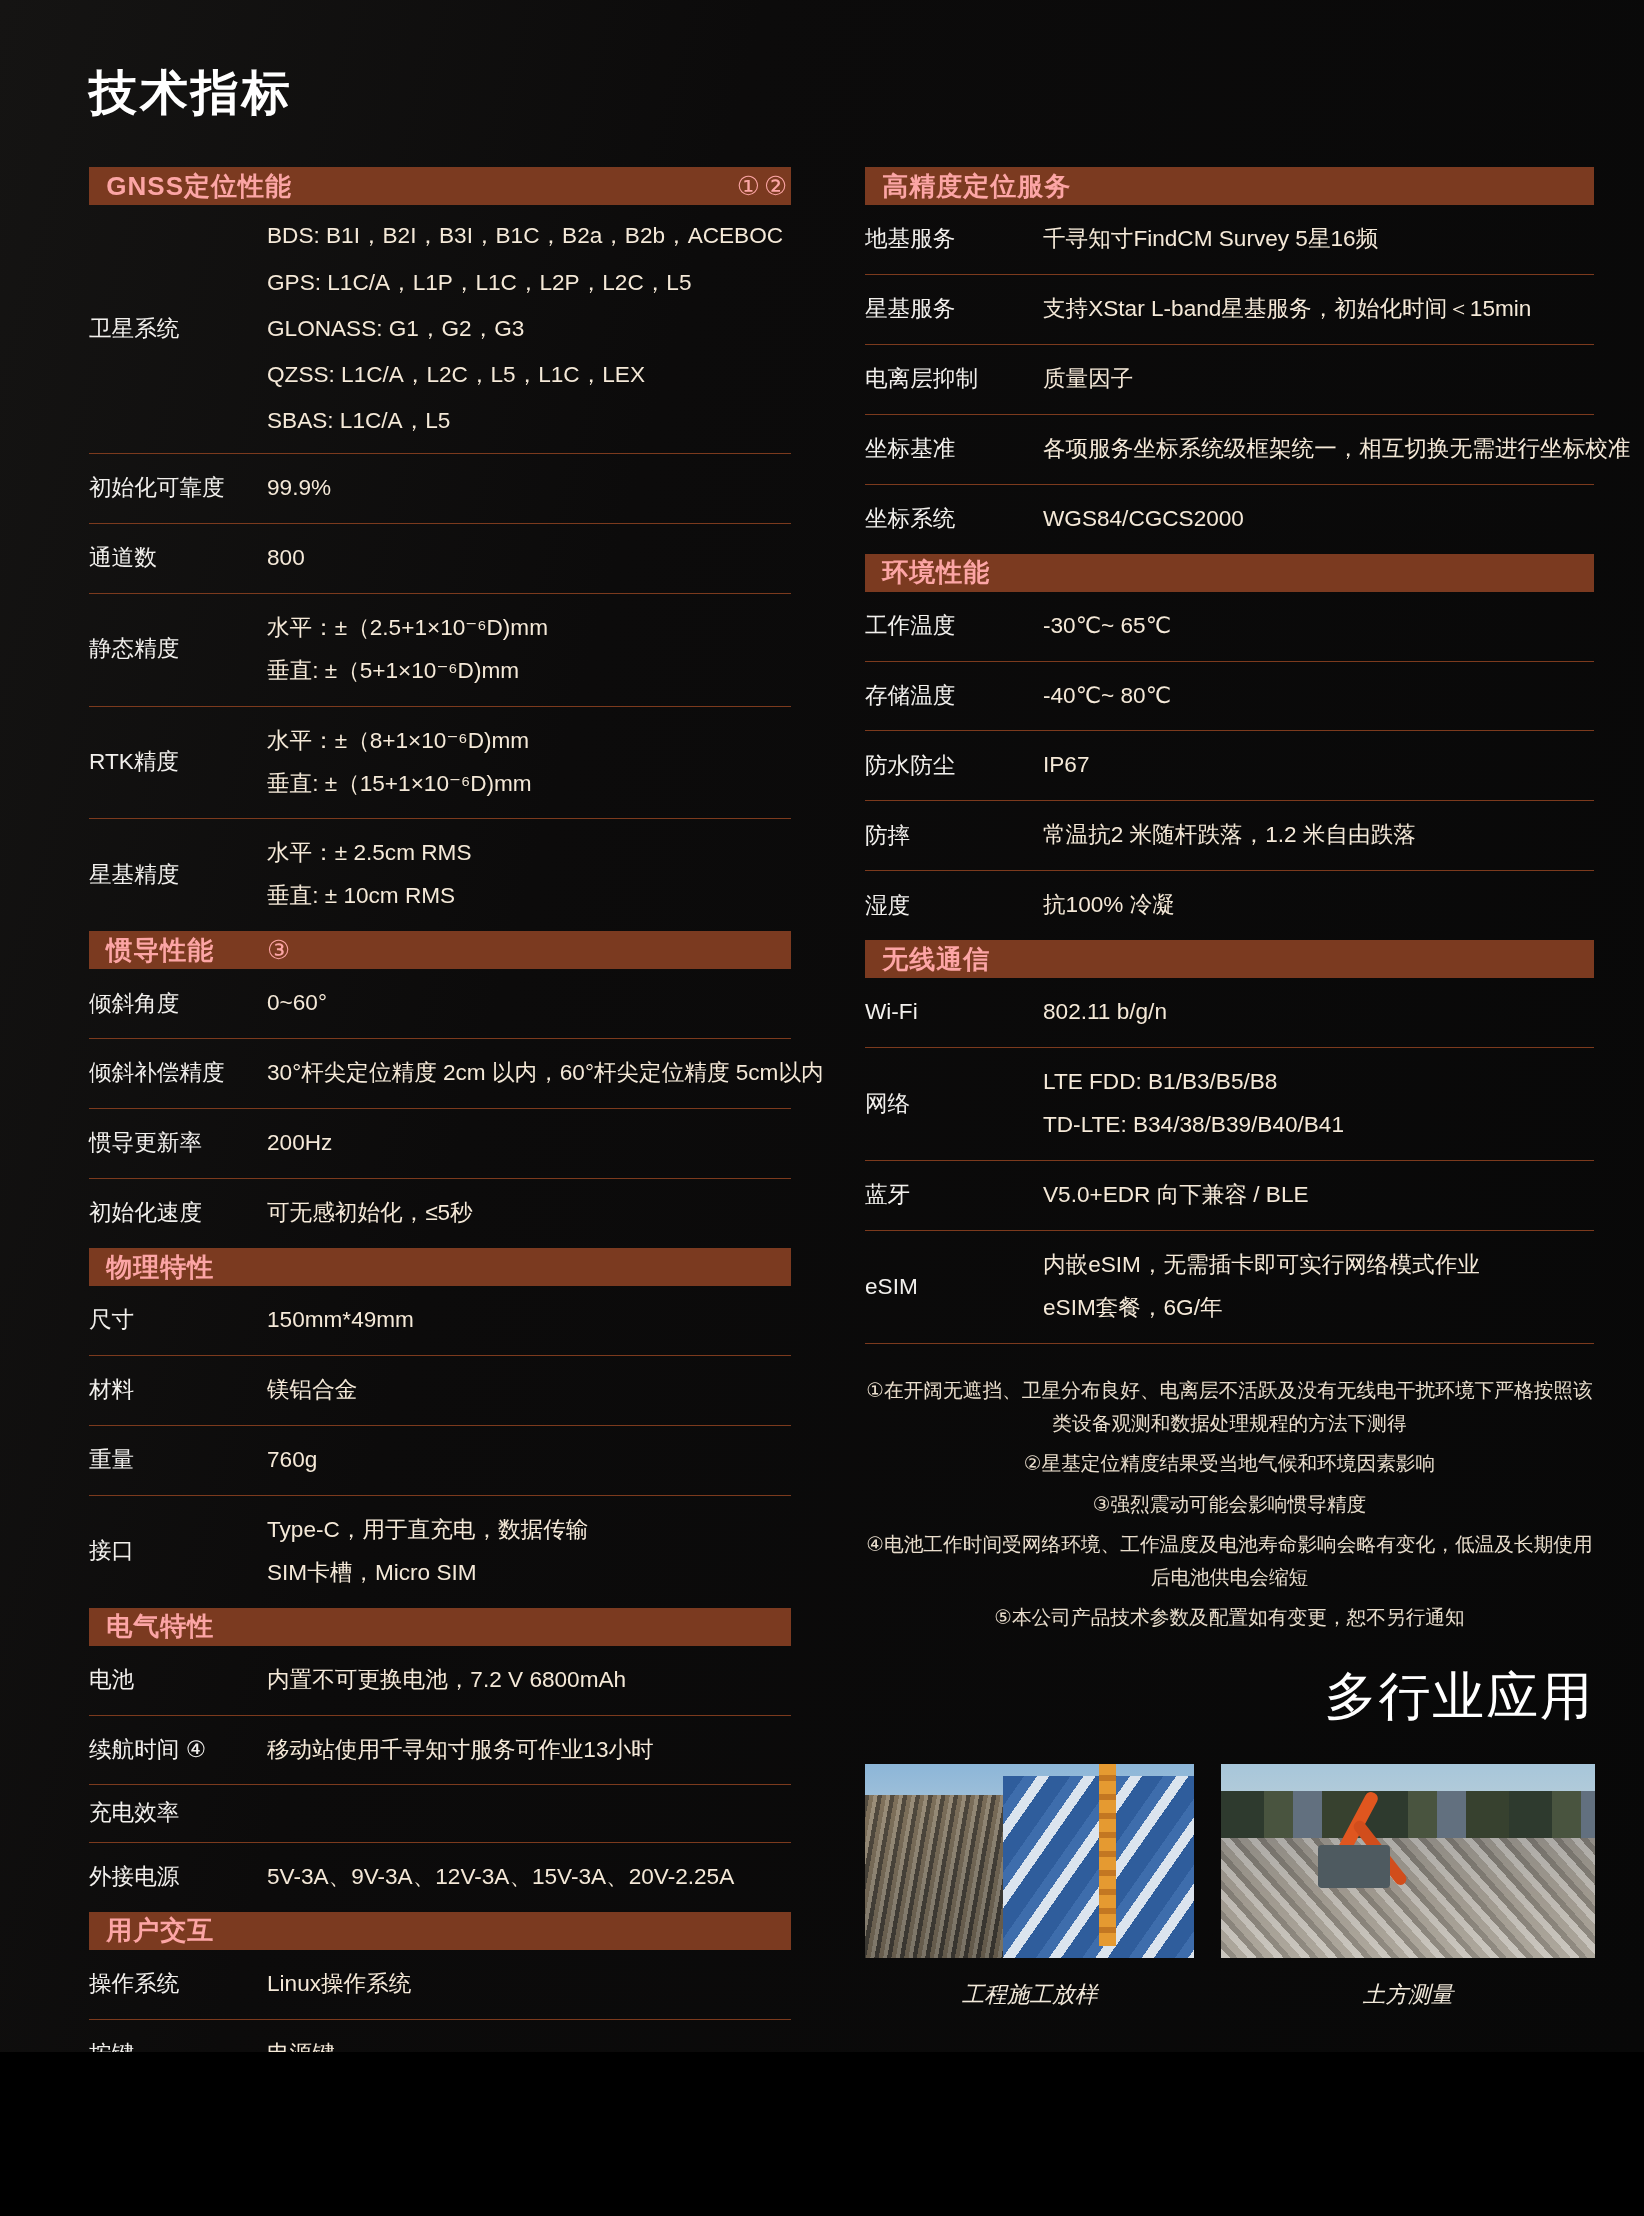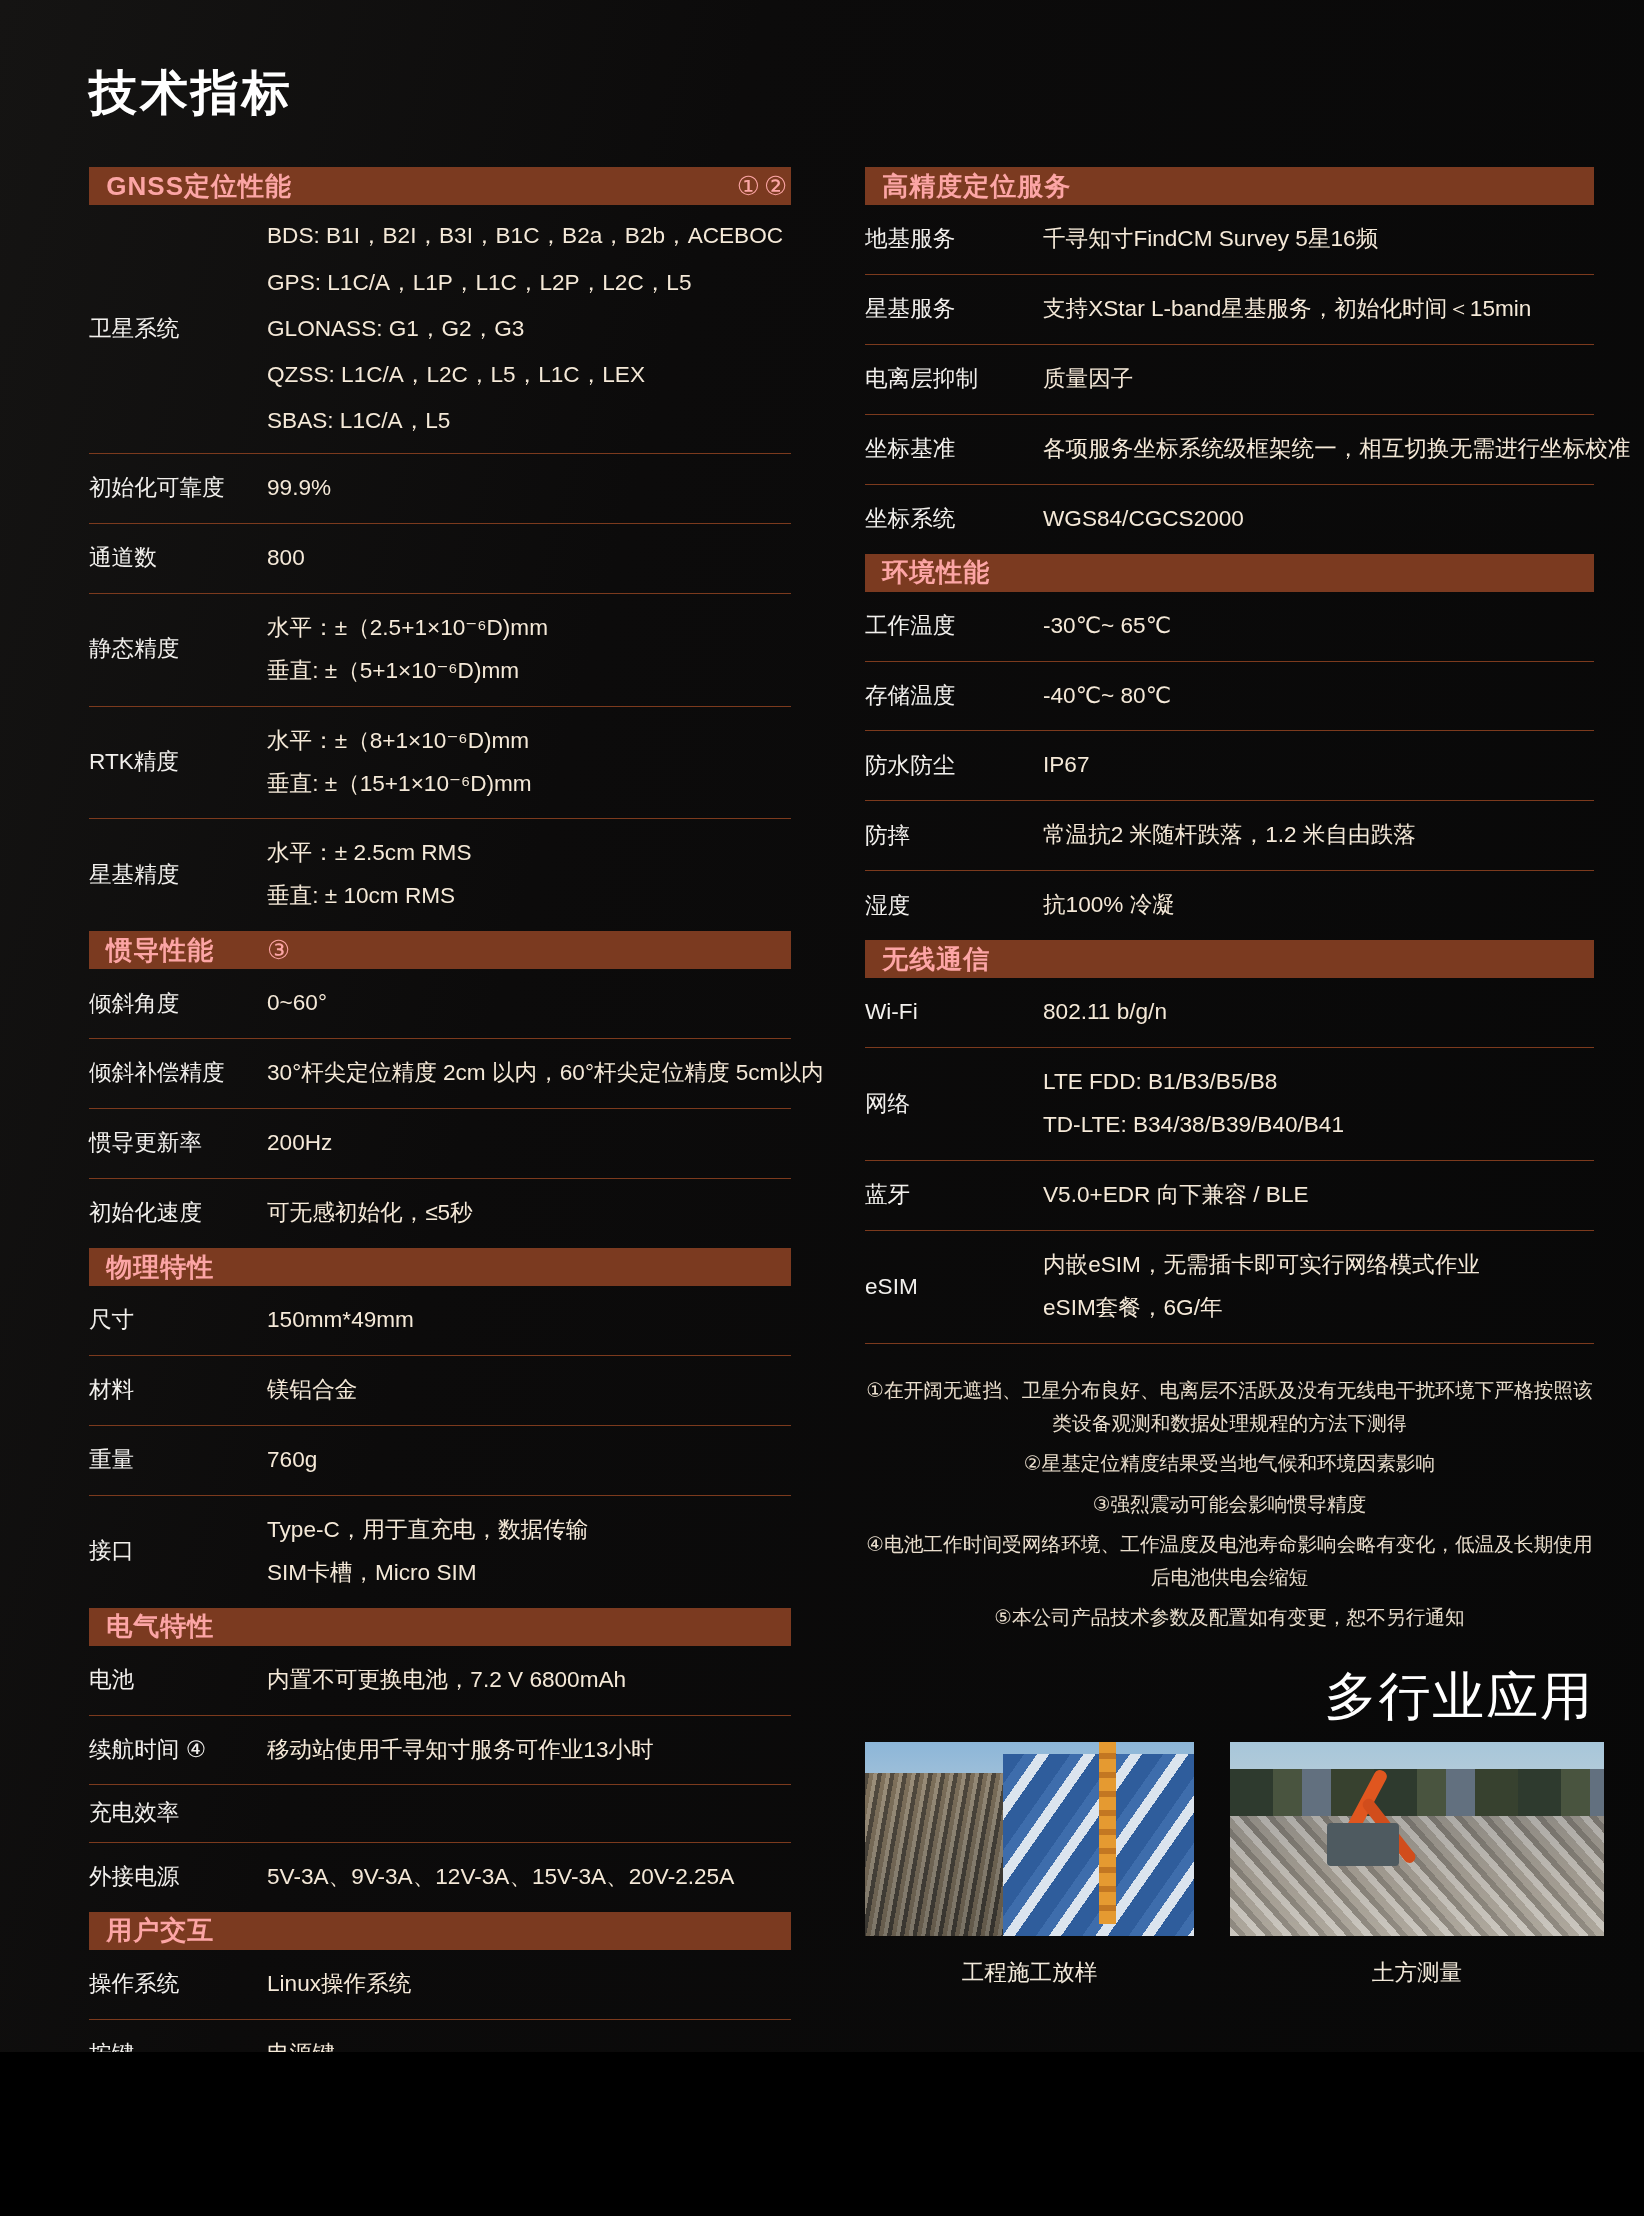--- a/index.html
+++ b/index.html
@@ -46,21 +46,21 @@
     color:var(--label);font-size:22.6px;line-height:1.35;
     display:flex;align-items:center;flex-wrap:wrap;
   }
   .col-right .row-label{width:178px;}
   .row-values{flex:1;color:var(--value);font-size:22.6px;line-height:1.9;white-space:nowrap;}
   .row--tall .row-values{line-height:2.05;}
   .value-line{white-space:nowrap;}
   .footnotes{margin-top:30px;color:#e9ddcc;font-size:19.7px;line-height:1.7;text-align:center;}
   .footnotes p{margin:0 0 6.7px 0;}
   .apps-title{margin:27px 0 0 0;font-size:52px;font-weight:normal;color:#ffffff;letter-spacing:1.9px;text-align:right;}
-  .photos{margin-top:10px;display:flex;gap:36px;}
+  .photos{margin-top:32px;display:flex;gap:27px;font-style:italic;}
   .photo-figure{margin:0;display:flex;flex-direction:column;}
   .photo{position:relative;height:194px;overflow:hidden;background:#7fa8c6;}
   .photo-0{width:329px;}
   .photo-1{width:374px;}
   
   .photo-0 .sky{position:absolute;inset:0;background:linear-gradient(180deg,#8cb6d8 0%,#a9c5da 30%,#c3cfd6 55%,#b8beba 100%);}
   .photo-0 .scaffold{position:absolute;left:0;top:16%;width:46%;height:84%;
     background:
       repeating-linear-gradient(100deg,rgba(40,38,34,.55) 0 4.3px,rgba(122,108,86,.55) 4.3px 8.6px,rgba(180,170,150,.45) 8.6px 12.5px),
       linear-gradient(160deg,#8a7a63 0%,#5c564c 55%,#3f3c36 100%);}

